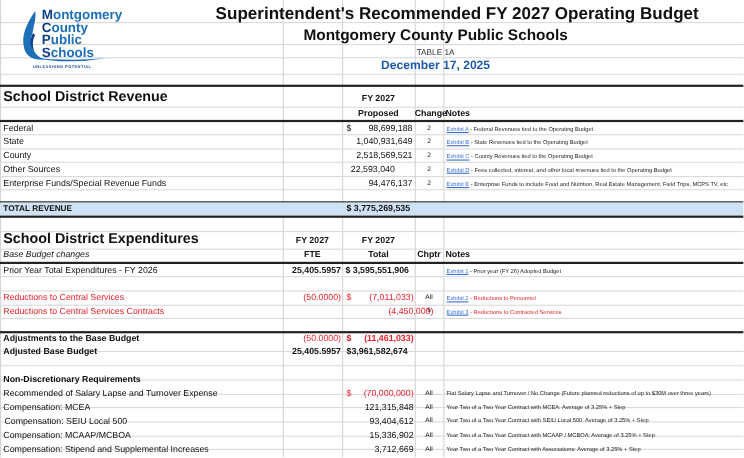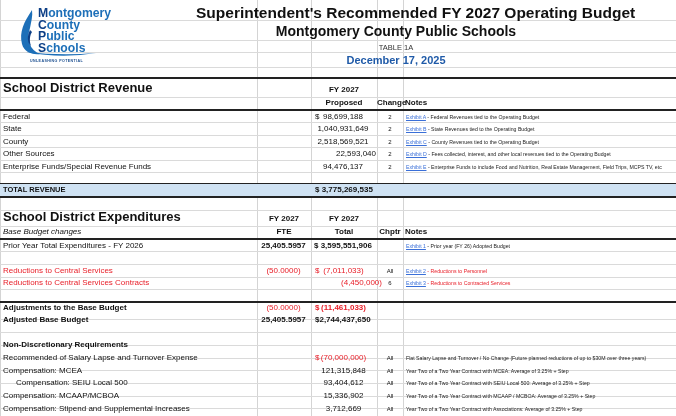--- a/index.html
+++ b/index.html
@@ -17,21 +17,21 @@
   .logo-tag { position: absolute; left: 12px; top: 53px; font-size: 3.6px; letter-spacing: 0.4px; color: #1b4e8f; font-weight: bold; white-space: nowrap; }
 
   .title1 { position: absolute; left: 196px; top: 4px; width: 400px; text-align: center; font-weight: bold; font-size: 15.5px; white-space: nowrap; }
   .title2 { position: absolute; left: 196px; top: 23px; width: 400px; text-align: center; font-weight: bold; font-size: 14px; white-space: nowrap; }
   .title3 { position: absolute; left: 196px; top: 43px; width: 400px; text-align: center; font-size: 7.5px; color: #333; }
   .title4 { position: absolute; left: 196px; top: 54px; width: 400px; text-align: center; font-weight: bold; font-size: 11px; color: #1f5aa8; }
 
   .c { position: absolute; white-space: nowrap; font-size: 8px; line-height: 12px; }
   .sec { font-size: 13px; font-weight: bold; }
   .hdr { font-weight: bold; font-size: 8px; text-align: center; }
-  .num { text-align: center; }
+  .num { text-align: right; }
   .red { color: #e8202a; }
   .b { font-weight: bold; }
   .it { font-style: italic; font-weight: normal; }
   .note { font-size: 5.2px; color: #222; }
   .note.red { color: #e8202a; }
   .link { color: #3a6fd8; text-decoration: underline; font-size: 5.2px; }
   .chp { font-size: 6px; text-align: center; width: 22px; }
 
   .total-band { position: absolute; left: 0; right: 0; top: 184px; height: 12px; background: #cfe2f3; }
 </style>
@@ -120,21 +120,21 @@
   <div class="c" style="left:406px;top:123px"><a class="link">Exhibit B</a><span class="note"> - State Revenues tied to the Operating Budget</span></div>
 </div>
 <div>
   <div class="c" style="left:3px;top:136px">County</div>
   <div class="c num" style="left:311px;top:136px;width:64px">2,518,569,521</div>
   <div class="c chp" style="left:379px;top:136px">2</div>
   <div class="c" style="left:406px;top:136px"><a class="link">Exhibit C</a><span class="note"> - County Revenues tied to the Operating Budget</span></div>
 </div>
 <div>
   <div class="c" style="left:3px;top:148px">Other Sources</div>
-  <div class="c num" style="left:324px;top:148px;width:64px">22,593,040</div>
+  <div class="c num" style="left:311px;top:148px;width:48px">22,593,040</div>
   <div class="c chp" style="left:379px;top:148px">2</div>
   <div class="c" style="left:406px;top:148px"><a class="link">Exhibit D</a><span class="note"> - Fees collected, interest, and other local revenues tied to the Operating Budget</span></div>
 </div>
 <div>
   <div class="c" style="left:3px;top:161px">Enterprise Funds/Special Revenue Funds</div>
   <div class="c num" style="left:311px;top:161px;width:64px">94,476,137</div>
   <div class="c chp" style="left:379px;top:161px">2</div>
   <div class="c" style="left:406px;top:161px"><a class="link">Exhibit E</a><span class="note"> - Enterprise Funds to include Food and Nutrition, Real Estate Management, Field Trips, MCPS TV, etc</span></div>
 </div>
 
@@ -174,40 +174,40 @@
 
 <div>
   <div class="c b" style="left:3px;top:302px">Adjustments to the Base Budget</div>
   <div class="c num red" style="left:257px;top:302px;width:53px">(50.0000)</div>
   <div class="c red b" style="left:315px;top:302px">$</div>
   <div class="c num red b" style="left:311px;top:302px;width:65px">(11,461,033)</div>
 </div>
 <div>
   <div class="c b" style="left:3px;top:314px">Adjusted Base Budget</div>
   <div class="c num b" style="left:257px;top:314px;width:53px">25,405.5957</div>
-  <div class="c b" style="left:315px;top:314px">$2,744,437,650</div>
+  <div class="c b" style="left:315px;top:314px">$3,961,582,674</div>
 </div>
 
 <div class="c b" style="left:3px;top:339px">Non-Discretionary Requirements</div>
 
 <div>
   <div class="c" style="left:3px;top:352px">Recommended of Salary Lapse and Turnover Expense</div>
   <div class="c red" style="left:315px;top:352px">$</div>
   <div class="c num red" style="left:311px;top:352px;width:65px">(70,000,000)</div>
   <div class="c chp" style="left:379px;top:352px">All</div>
   <div class="c note" style="left:406px;top:352px">Flat Salary Lapse and Turnover / No Change (Future planned reductions of up to $30M over three years)</div>
 </div>
 <div>
   <div class="c" style="left:3px;top:365px">Compensation: MCEA</div>
   <div class="c num" style="left:311px;top:365px;width:65px">121,315,848</div>
   <div class="c chp" style="left:379px;top:365px">All</div>
   <div class="c note" style="left:406px;top:365px">Year Two of a Two Year Contract with MCEA:  Average of 3.25% + Step</div>
 </div>
 <div>
-  <div class="c" style="left:16px;top:377px">Compensation: SEIU Local 500</div>
+  <div class="c" style="left:4px;top:377px">Compensation: SEIU Local 500</div>
   <div class="c num" style="left:311px;top:377px;width:65px">93,404,612</div>
   <div class="c chp" style="left:379px;top:377px">All</div>
   <div class="c note" style="left:406px;top:377px">Year Two of a Two Year Contract with SEIU Local 500:  Average of 3.25% + Step</div>
 </div>
 <div>
   <div class="c" style="left:3px;top:390px">Compensation: MCAAP/MCBOA</div>
   <div class="c num" style="left:311px;top:390px;width:65px">15,336,902</div>
   <div class="c chp" style="left:379px;top:390px">All</div>
   <div class="c note" style="left:406px;top:390px">Year Two of a Two Year Contract with MCAAP / MCBOA:  Average of 3.25% + Step</div>
 </div>

